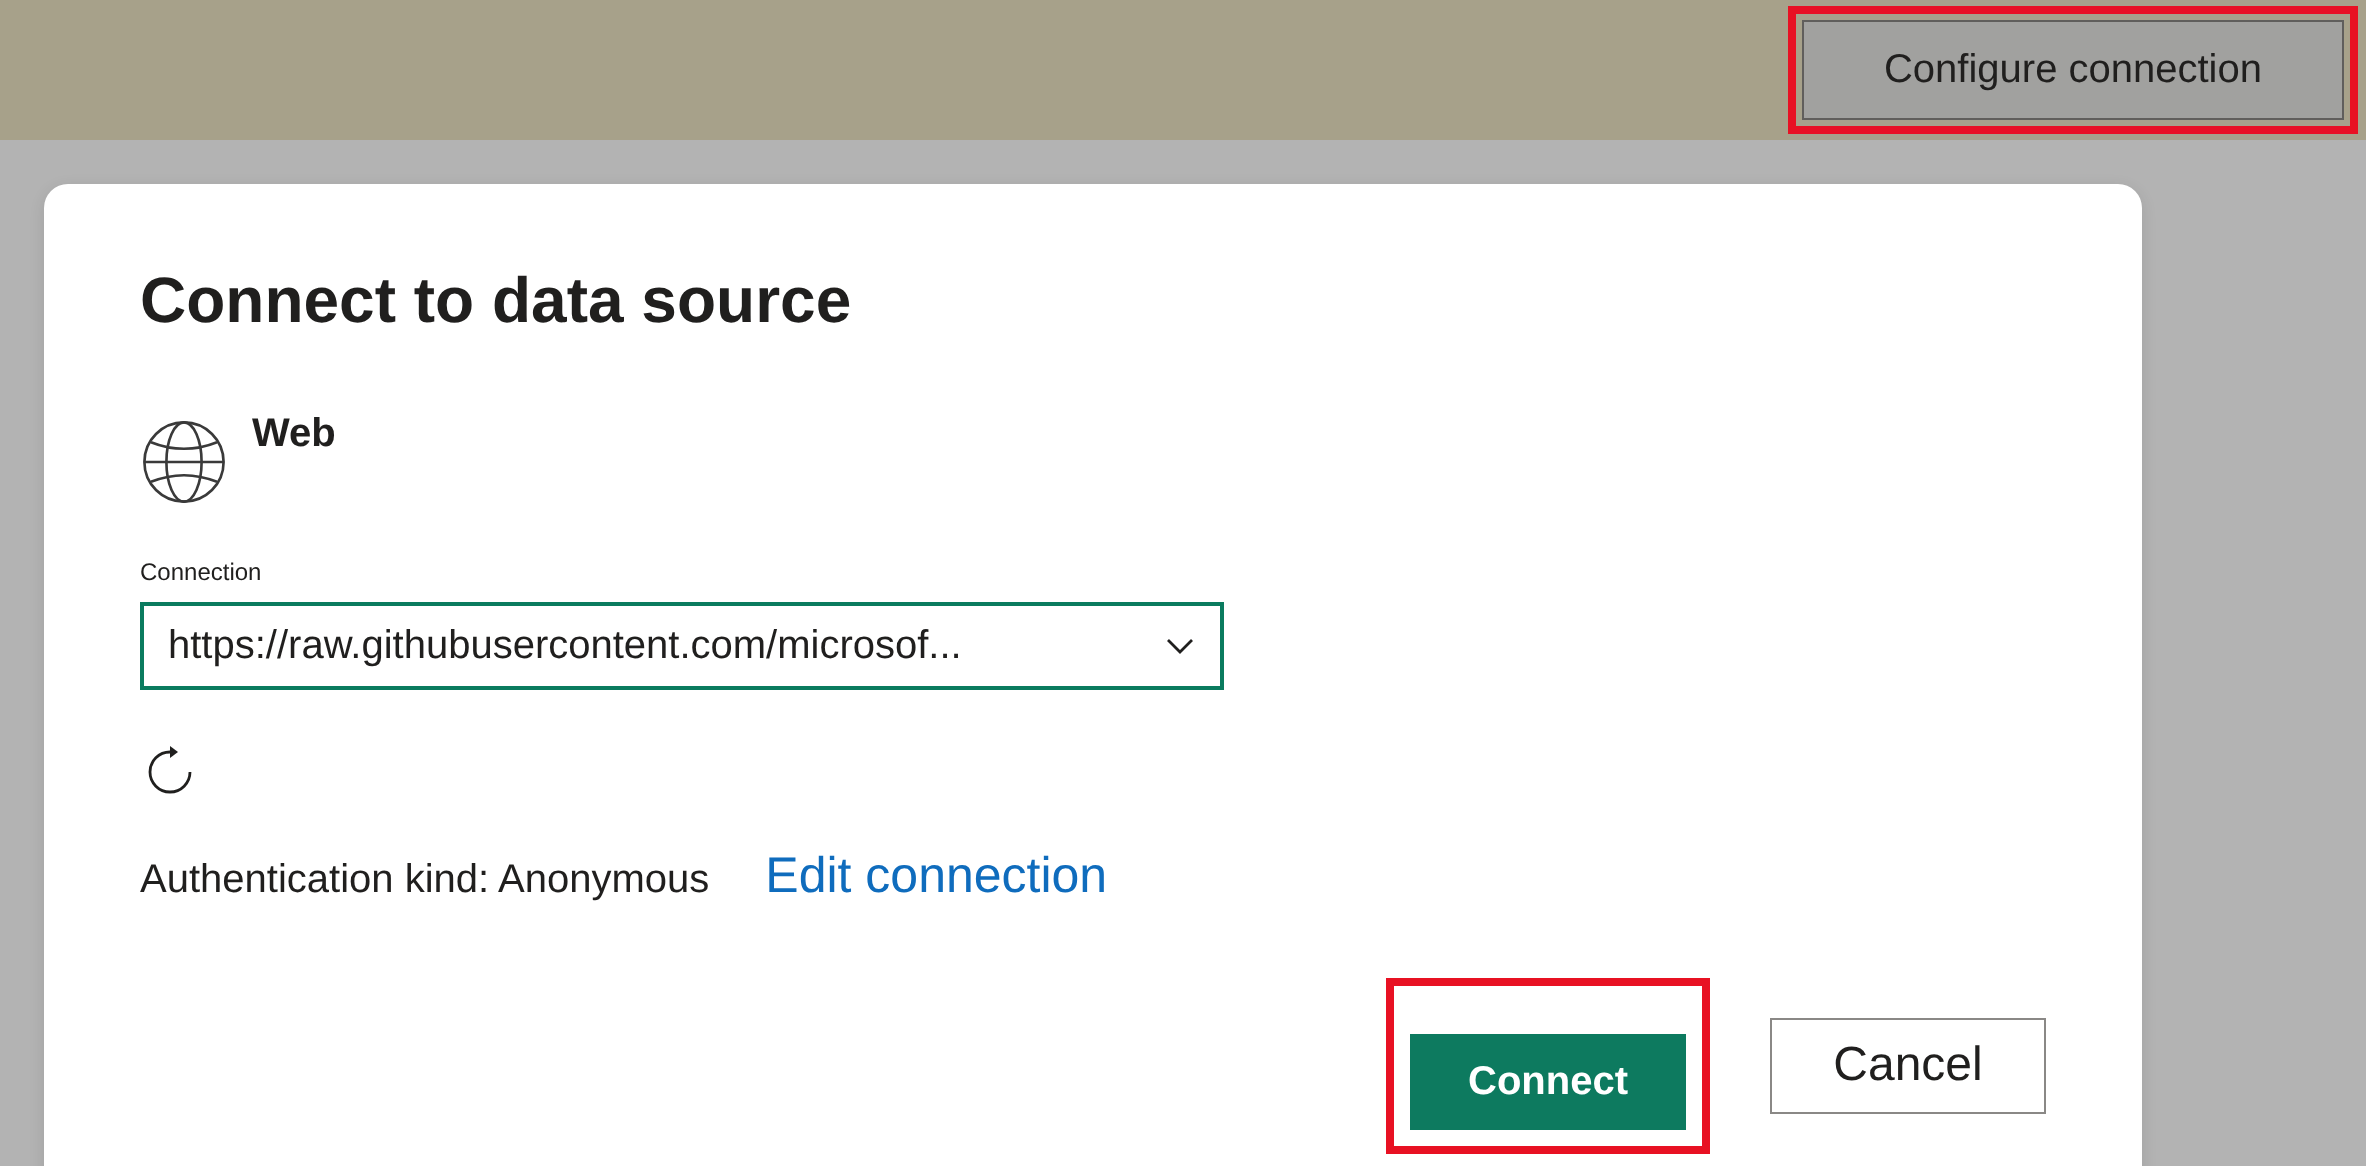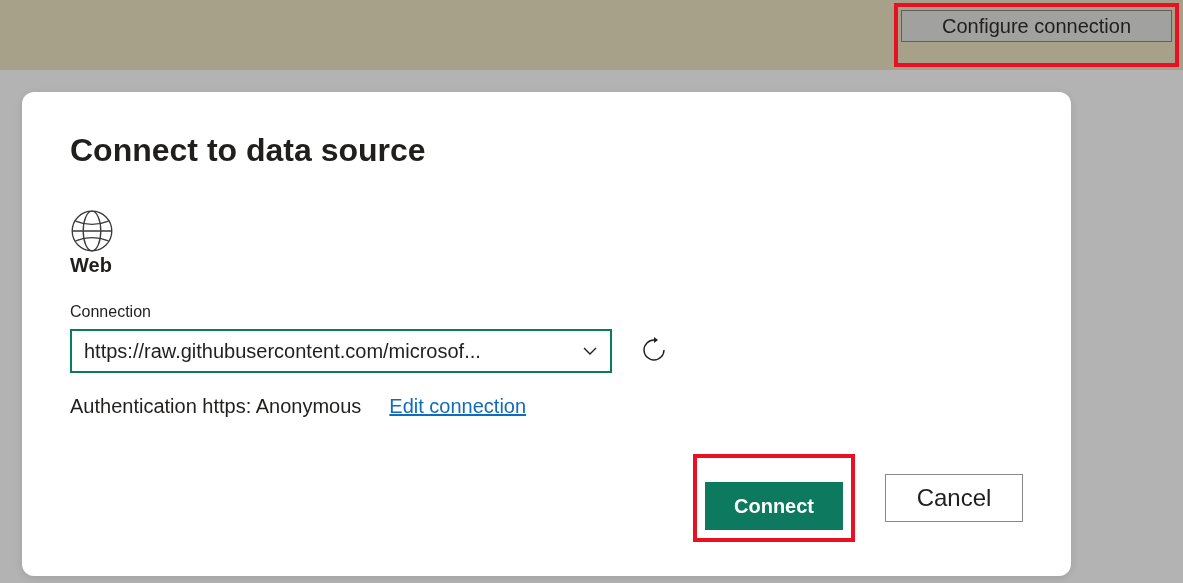--- a/index.html
+++ b/index.html
@@ -19,21 +19,21 @@
       width: 100%;
       height: 70px;
       background: #a7a18a;
       position: relative;
     }
     .configure-btn {
       position: absolute;
       right: 11px;
       top: 10px;
       width: 271px;
-      height: 32px;
+      height: 50px;
       background: #a1a19f;
       border: 1px solid #605e5c;
       font-size: 20px;
       color: #201f1e;
       cursor: pointer;
       display: flex;
       align-items: center;
       justify-content: center;
     }
     .configure-highlight {
@@ -65,23 +65,22 @@
     }
     .dialog-title {
       font-size: 32px;
       font-weight: 600;
       color: #201f1e;
       margin-bottom: 36px;
     }
     .source-row {
       display: flex;
       align-items: flex-start;
-      gap: 0;
+      gap: 12px;
       margin-bottom: 26px;
-      flex-direction: column;
     }
     .globe-icon {
       width: 44px;
       height: 44px;
       flex-shrink: 0;
       margin-top: 4px;
     }
     .globe-icon svg {
       width: 100%;
       height: 100%;
@@ -98,29 +97,30 @@
       font-weight: 600;
       color: #201f1e;
       line-height: 1.2;
     }
     .source-url {
       font-size: 20px;
       color: #555;
       line-height: 1.5;
     }
     .field-label {
-      font-size: 16px;
+      font-size: 12px;
       color: #201f1e;
       margin-bottom: 8px;
     }
     .conn-row {
       display: flex;
-      align-items: center;
+      align-items: flex-start;
       gap: 27px;
       margin-bottom: 22px;
+      flex-direction: column;
     }
     .dropdown {
       width: 542px;
       height: 44px;
       border: 2px solid #0a7b5f;
       background: #ffffff;
       display: flex;
       align-items: center;
       padding: 0 10px 0 12px;
       cursor: pointer;
@@ -165,23 +165,22 @@
       display: flex;
       align-items: baseline;
       gap: 28px;
       margin-bottom: 36px;
     }
     .auth-text {
       font-size: 20px;
       color: #201f1e;
     }
     .edit-link {
-      font-size: 20px;
+      font-size: 25px;
       color: #0f6cbd;
-      text-decoration: underline;
       cursor: pointer;
     }
     .button-row {
       display: flex;
       justify-content: flex-end;
       gap: 30px;
       align-items: center;
     }
     .connect-wrap {
       position: relative;
@@ -263,21 +262,21 @@
       <span>
         <svg viewBox="0 0 26 26">
           <path d="M 13 3 A 10 10 0 1 0 23 13"></path>
           <polyline points="13,0 13,6 17,3 13,0" fill="#201f1e" stroke="none"></polyline>
         </svg>
       </span>
     </button>
   </div>
 
   <div class="auth-row">
-    <span class="auth-text">Authentication https: Anonymous</span>
+    <span class="auth-text">Authentication kind: Anonymous</span>
     <a class="edit-link">Edit connection</a>
   </div>
 
   <div class="button-row">
     <div class="connect-wrap">
       <button class="btn-primary">
         <span>Connect</span>
       </button>
     </div>
     <button class="btn-secondary">

